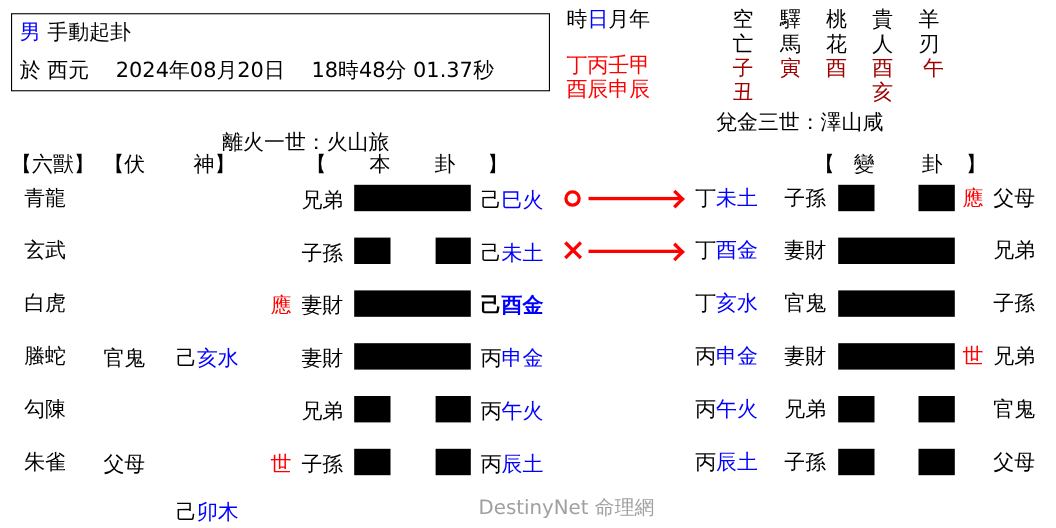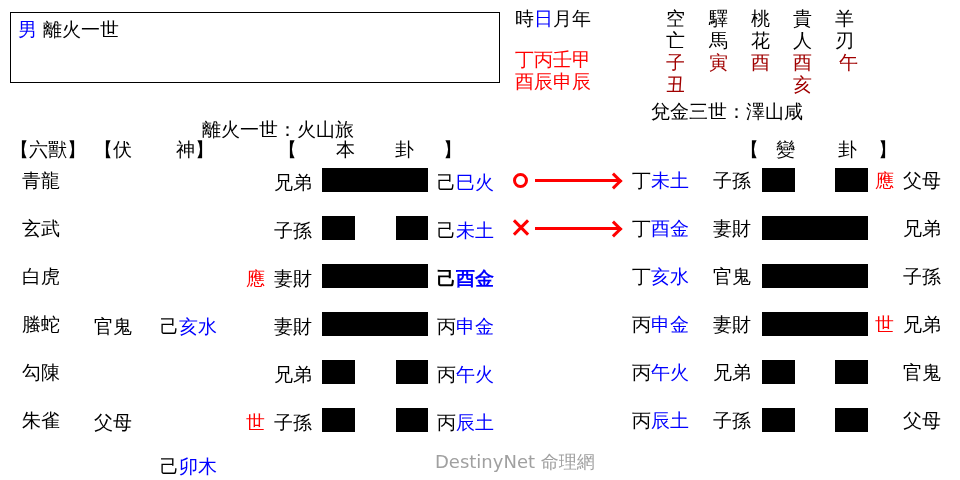--- a/index.html
+++ b/index.html
@@ -21,21 +21,26 @@
   .mark-x::before { transform:rotate(45deg); }
   .mark-x::after { transform:rotate(-45deg); }
   .footer { color:#a0a0a0; font-size:18px; }
 </style>
 </head>
 <body>
 
 <div class="info-box">
   <div class="abs" style="left:7px; top:4px;">
     <span class="blue">男</span>
-    <span>離火一世</span>
+    <span>手動起卦</span>
+  </div>
+  <div class="abs" style="left:7px; top:39px;">
+    <span>於 西元</span>&nbsp;&nbsp;&nbsp;
+    <span>2024年08月20日</span>&nbsp;&nbsp;&nbsp;
+    <span>18時48分 01.37秒</span>
   </div>
 </div>
 
 <div class="abs" style="left:515px; top:6px;">
   <span>時</span><span class="blue">日</span><span>月</span><span>年</span>
 </div>
 <div class="abs red" style="left:515px; top:48px; line-height:22px;">丁丙壬甲</div>
 <div class="abs red" style="left:515px; top:70px; line-height:22px;">酉辰申辰</div>
 
 <div>

